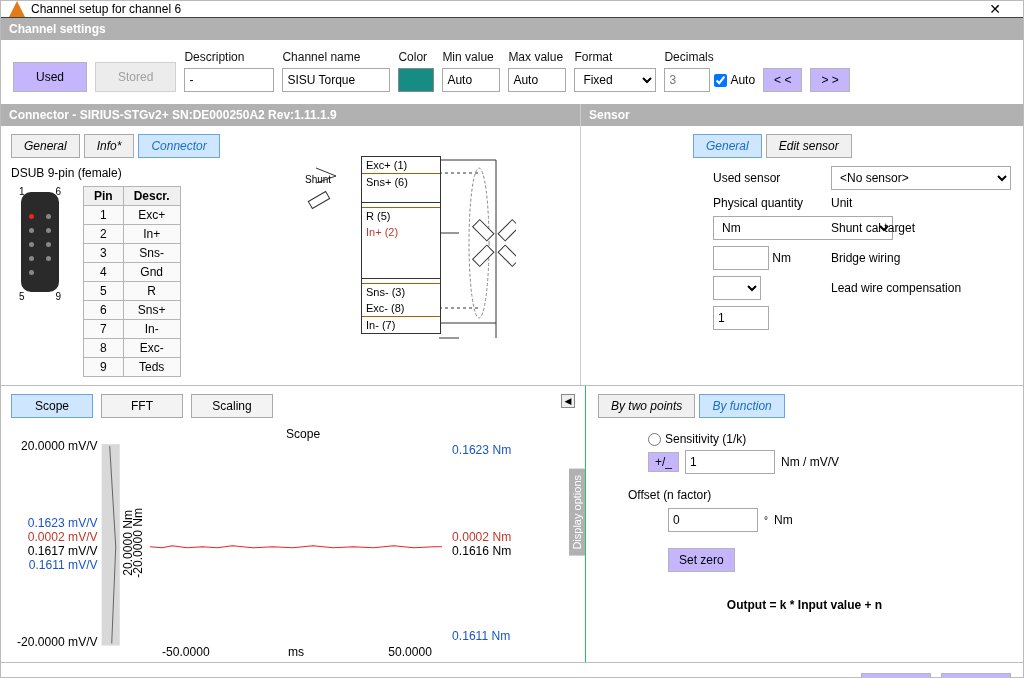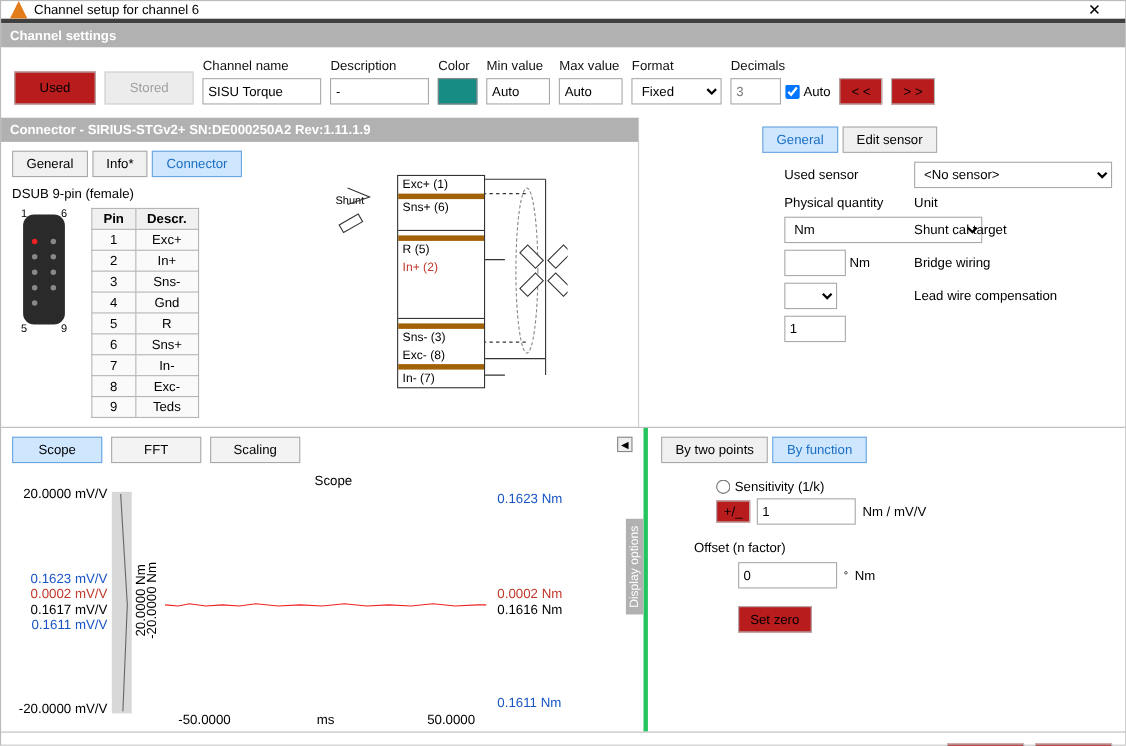--- a/index.html
+++ b/index.html
@@ -1,64 +1,64 @@
 <!DOCTYPE html>
 <html><head>
 <meta charset="utf-8">
 <style>
 * { box-sizing: border-box; margin: 0; padding: 0; font-family: "Segoe UI", Tahoma, sans-serif; font-size: 12px; }
 body { background: #fff; width: 1024px; height: 678px; overflow: hidden; }
 .window { width: 1024px; height: 678px; border: 1px solid #bbb; display: flex; flex-direction: column; }
-.titlebar { height: 30px; display: flex; align-items: center; padding: 0 8px; border-bottom: 4px solid #404040; }
+.titlebar { height: 30px; display: flex; align-items: center; padding: 0 8px; border-bottom: 1px solid #404040; }
 .titlebar .ico { width: 16px; height: 16px; background: #e27b1a; margin-right: 6px; clip-path: polygon(50% 0, 100% 100%, 0 100%); }
 .titlebar .title { flex: 1; font-size: 12px; }
 .titlebar .close { width: 40px; height: 100%; display: flex; align-items: center; justify-content: center; font-size: 14px; }
 .panel-hdr { background: #b1b1b1; color: #fff; padding: 4px 8px; font-weight: 600; font-size: 12px; }
 .top { padding: 10px 12px 12px; display: flex; gap: 8px; align-items: flex-end; }
-.btn { background: #b91c1c; border: 1px solid #b5b5b5; padding: 4px 10px; cursor: pointer; }
+.btn { background: #c4b5fd; border: 1px solid #b5b5b5; padding: 4px 10px; cursor: pointer; }
 .btn.big { padding: 7px 22px; }
 .btn.dis { color: #a0a0a0; background:#ececec; border-color:#d0d0d0; }
 .grp { display: flex; flex-direction: column; gap: 4px; }
 .lbl { color: #111; font-size: 12px; }
 input[type=text], select { border: 1px solid #a9a9a9; padding: 3px 4px; background: #fff; font-size: 12px; height: 24px; }
 input[readonly] { color:#777; }
 .color-sw { width: 36px; height: 24px; background: #178c85; border: 1px solid #888; }
 .row2 { display: flex; height: 290px; }
 .ampcol { width: 584px; display:flex; flex-direction:column; }
 .amp-body { padding: 8px 10px; flex:1; position:relative; }
 .tabrow { display: flex; gap: 4px; margin-bottom: 8px; }
-.tab { border: 1px solid #a9a9a9; background:#f0f0f0; padding:4px 12px; cursor:pointer; }
+.tab { border: 1px solid #a9a9a9; background:#f0f0f0; padding:4px 12px; cursor:pointer;font-style:italic; }
 .tab.active { background:#cfe6ff; border-color:#6aa5e0; color:#1a6fc4; }
 .dsub-text { margin-bottom:6px; }
 .dsub-area { display:flex; gap:14px; align-items:flex-start; }
 .conn { position:relative; width:58px; height:112px; }
 .conn .body { position:absolute; inset:6px 10px 6px 10px; background:#2a2a2a; border-radius:10px; }
 .conn .dot { position:absolute; width:5px; height:5px; border-radius:50%; background:#888; }
 .conn .red { background:#e22; }
 .conn .n { position:absolute; font-size:10px; }
 table.pin { border-collapse: collapse; }
 table.pin th, table.pin td { border:1px solid #b5b5b5; padding:2px 10px; text-align:center; background:#fafafa; }
 table.pin th { background:#f0f0f0; }
 .schematic { position:absolute; left:360px; top:30px; width:215px; }
 .schembox { border:1.5px solid #333; background:#fff; width:80px; position:relative; }
 .schembox div { padding:2px 4px; font-size:11px; border-bottom:0; }
-.schembox .sep { border-bottom:5px solid #a16207; }
+.schembox .sep { border-bottom:1px solid #a16207; }
 .schembox .red { color:#c0392b; }
 .shunt { position:absolute; left:-56px; top:18px; font-size:10px; }
 .sensor-col { flex:1; display:flex; flex-direction:column; border-left:1px solid #ccc; }
 .sensor-body { padding:8px 12px; flex:1; }
 .frm { display:grid; grid-template-columns: 110px 1fr; gap:6px 8px; align-items:center; margin-top:8px; }
 .row3 { display:flex; flex:1; border-top:1px solid #bbb; }
 .scopecol { width:584px; padding:8px 10px; }
 .scopetabs { display:flex; gap:8px; margin-bottom:8px; }
 .sbtn { border:1px solid #a9a9a9; background:#f3f3f3; padding:4px 0; width:82px; text-align:center; cursor:pointer; }
 .sbtn.active { background:#cfe6ff; border-color:#6aa5e0; }
 .scope { position:relative; height:228px; }
 svg.plot { position:absolute; inset:0; }
-.scaling-col { flex:1; padding:8px 12px; border-left:4px solid #22c55e; }
+.scaling-col { flex:1; padding:8px 12px; border-left:1px solid #22c55e; }
 .radio-row { display:flex; align-items:center; gap:4px; margin:3px 0; }
 .formula { text-align:center; font-weight:700; margin-top:26px; }
 .footer { padding:10px 12px; display:flex; justify-content:flex-end; gap:10px; border-top:1px solid #bbb; }
 .disp-opt { position:absolute; right:0; top:30%; writing-mode:vertical-rl; transform:rotate(180deg); background:#b1b1b1; color:#fff; padding:6px 2px; font-size:11px; }
 .chk { display:flex; align-items:center; gap:3px; }
 .chev { width:14px; height:14px; border:1px solid #888; background:#eee; display:flex; align-items:center; justify-content:center; font-size:9px; }
 </style>
 </head>
 <body>
 
@@ -68,26 +68,26 @@
     <div class="title">Channel setup for channel 6</div>
     <div class="close">✕</div>
   </div>
 
   <div class="panel-hdr">Channel settings</div>
 
   <div class="top">
     <button class="btn big">Used</button>
     <button class="btn big dis">Stored</button>
     <div class="grp">
+        <span class="lbl">Description</span>
+      <input type="text" style="width: 90px;" value="-">
+      </div>
+    <div class="grp">
         <span class="lbl">Channel name</span>
       <input type="text" style="width: 108px;" value="SISU Torque">
-      </div>
-    <div class="grp">
-        <span class="lbl">Description</span>
-      <input type="text" style="width: 90px;" value="-">
       </div>
     <div class="grp">
         <span class="lbl">Color</span>
       <div class="color-sw"></div>
       </div>
     <div class="grp">
         <span class="lbl">Min value</span>
       <input type="text" style="width: 58px;" value="Auto">
       </div>
     <div class="grp">
@@ -213,20 +213,21 @@
             <div class="sep" style="border-top:1px solid #333"></div>
             <div>Sns- (3)</div>
             <div class="sep">Exc- (8)</div>
             <div>In- (7)</div>
           </div>
         </div>
       </div>
     </div>
 
     <div class="sensor-col">
+      <div class="panel-hdr">Sensor</div>
       <div class="sensor-body">
         <div class="tabrow" style="margin-left:100px">
           <div class="tab active">General</div>
           <div class="tab">Edit sensor</div>
         </div>
         <div class="frm" style="margin-left:120px">
           <span>Used sensor</span>
           <select style="width:180px"><option>&lt;No sensor&gt;</option></select>
           <span>Physical quantity</span>
           <span>Unit</span>
@@ -306,20 +307,21 @@
       </div>
       <div style="margin:14px 0 0 30px">
         <div>Offset (n factor)</div>
         <div style="display:flex;gap:6px;align-items:center;margin:6px 0 0 40px">
           <input type="text" style="width: 90px;" value="0">
           <span style="font-size:10px">°</span>
           <span>Nm</span>
         </div>
         <button class="btn" style="margin:16px 0 0 40px">Set zero</button>
       </div>
+      <div class="formula">Output = k * Input value + n</div>
     </div>
   </div>
 
   <div class="footer">
     <button class="btn" style="width:70px">OK</button>
     <button class="btn" style="width:70px">Cancel</button>
   </div>
 </div>
 
 </body></html>

